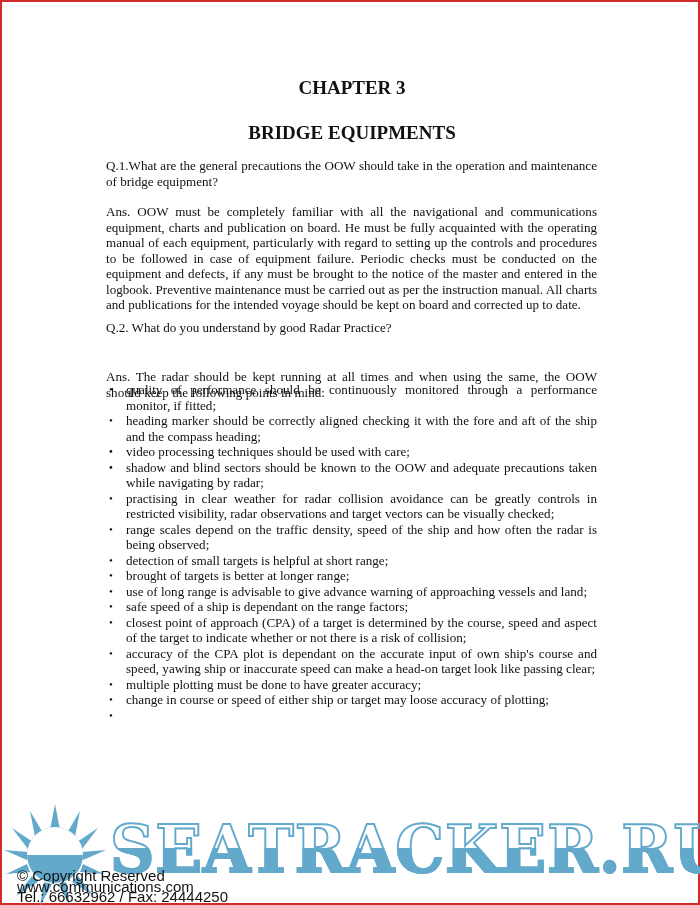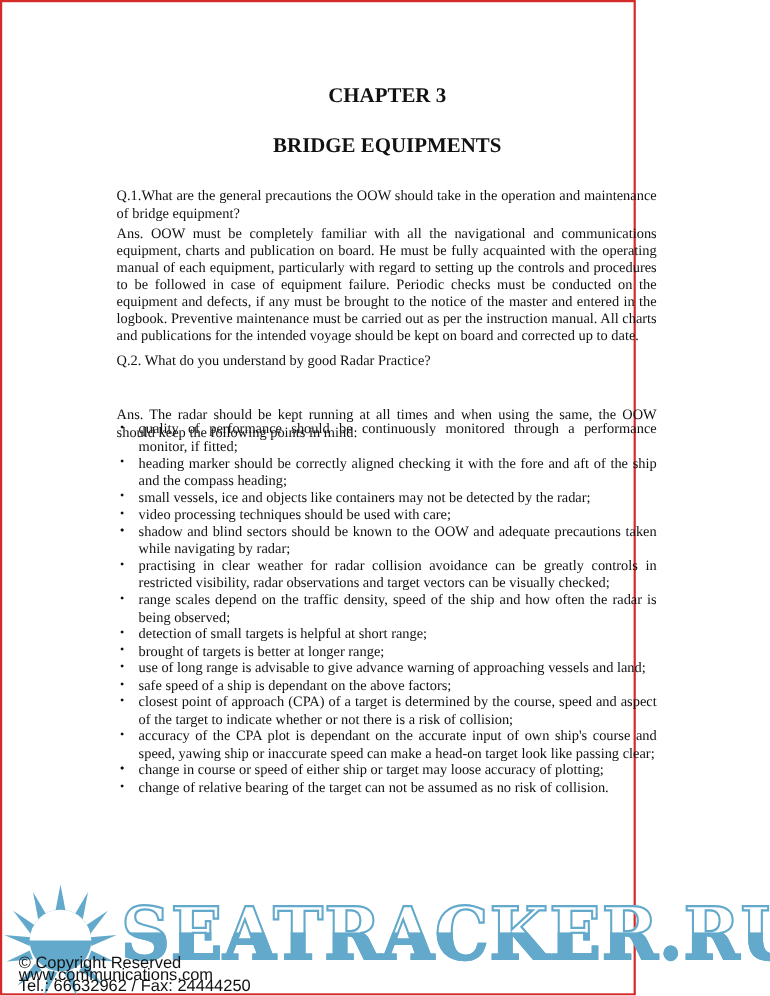--- a/index.html
+++ b/index.html
@@ -1,34 +1,34 @@
 <!DOCTYPE html>
 <html><head>
 <meta charset="utf-8">
 <style>
   html, body { margin: 0; padding: 0; }
   body { width: 700px; height: 905px; position: relative; background: #ffffff; overflow: hidden; }
   .page {
-    position: absolute; left: 0; top: 0; width: 578px; height: 905px;
+    position: absolute; left: 0; top: 0; width: 700px; height: 905px;
     box-sizing: border-box; border: 2px solid #d42a2a; background: #fff;
   }
   .serif { font-family: "Liberation Serif", "DejaVu Serif", serif; color: #111; }
   .chapter {
     position: absolute; left: 0; width: 700px; text-align: center;
     font-weight: bold; font-size: 19px; top: 75px;
   }
   .title {
     position: absolute; left: 0; width: 700px; text-align: center;
     font-weight: bold; font-size: 19px; top: 120px;
   }
   .para {
     position: absolute; left: 104px; width: 491px;
     font-size: 13.1px; line-height: 15.5px; text-align: justify; margin: 0;
   }
-  .q1 { top: 168px; }
+  .q1 { top: 156px; }
   .a1 { top: 202px; }
   .q2 { top: 318px; }
   .a2 { top: 367px; }
   ul.bullets {
     position: absolute; left: 104px; top: 380px; width: 491px;
     margin: 0; padding: 0; list-style: none;
     font-size: 13.1px; line-height: 15.5px;
   }
   ul.bullets li {
     position: relative; padding-left: 20px; text-align: justify;
@@ -64,35 +64,35 @@
 
   <p class="para q1 serif">Q.1.What are the general precautions the OOW should take in the operation and maintenance of bridge equipment?</p>
   <p class="para a1 serif">Ans. OOW must be completely familiar with all the navigational and communications equipment, charts and publication on board. He must be fully acquainted with the operating manual of each equipment, particularly with regard to setting up the controls and procedures to be followed in case of equipment failure. Periodic checks must be conducted on the equipment and defects, if any must be brought to the notice of the master and entered in the logbook. Preventive maintenance must be carried out as per the instruction manual. All charts and publications for the intended voyage should be kept on board and corrected up to date.</p>
 
   <p class="para q2 serif">Q.2. What do you understand by good Radar Practice?</p>
   <p class="para a2 serif">Ans. The radar should be kept running at all times and when using the same, the OOW should keep the following points in mind:</p>
 
   <ul class="bullets serif">
     <li><span class="dot">•</span><span>quality of performance should be continuously monitored through a performance monitor, if fitted;</span></li>
     <li><span class="dot">•</span><span>heading marker should be correctly aligned checking it with the fore and aft of the ship and the compass heading;</span></li>
-    <li><span class="dot">•</span><span>small vessels, ice and objects like containers may not be detected by the radar;</span></li>
+    <li><span class="dot">•</span></li>
     <li><span class="dot">•</span><span>video processing techniques should be used with care;</span></li>
     <li><span class="dot">•</span></li>
     <li><span class="dot">•</span><span>shadow and blind sectors should be known to the OOW and adequate precautions taken while navigating by radar;</span></li>
     <li><span class="dot">•</span><span>practising in clear weather for radar collision avoidance can be greatly controls in restricted visibility, radar observations and target vectors can be visually checked;</span></li>
     <li><span class="dot">•</span><span>range scales depend on the traffic density, speed of the ship and how often the radar is being observed;</span></li>
     <li><span class="dot">•</span><span>detection of small targets is helpful at short range;</span></li>
     <li><span class="dot">•</span><span>brought of targets is better at longer range;</span></li>
     <li><span class="dot">•</span><span>use of long range is advisable to give advance warning of approaching vessels and land;</span></li>
-    <li><span class="dot">•</span><span>safe speed of a ship is dependant on the above factors;</span></li>
+    <li><span class="dot">•</span><span>safe speed of a ship is dependant on the range factors;</span></li>
     <li><span class="dot">•</span><span>closest point of approach (CPA) of a target is determined by the course, speed  and aspect of the target to indicate whether or not there is a risk of collision;</span></li>
     <li><span class="dot">•</span><span>accuracy of the CPA plot is dependant on the accurate input of own ship's course and speed, yawing ship or inaccurate speed can make a head-on target look like passing clear;</span></li>
+    <li><span class="dot">•</span><span>multiple plotting must be done to have greater accuracy;</span></li>
+    <li><span class="dot">•</span><span>change in course or speed of either ship or target may loose accuracy of plotting;</span></li>
     <li><span class="dot">•</span></li>
-    <li><span class="dot">•</span><span>change in course or speed of either ship or target may loose accuracy of plotting;</span></li>
-    <li><span class="dot">•</span><span>change of relative bearing of the target can not be assumed as no risk of collision.</span></li>
   </ul>
 
   <svg class="sun" width="110" height="105" viewBox="0 0 110 105">
     <g fill="#63a9cc">
       <polygon points="53,2 58,28 48,28"></polygon>
       <polygon points="28,9 41,31 33,35"></polygon>
       <polygon points="78,9 73,35 65,31"></polygon>
       <polygon points="10,26 31,40 26,47"></polygon>
       <polygon points="96,26 80,47 75,40"></polygon>
       <polygon points="2,48 26,50 25,58"></polygon>

